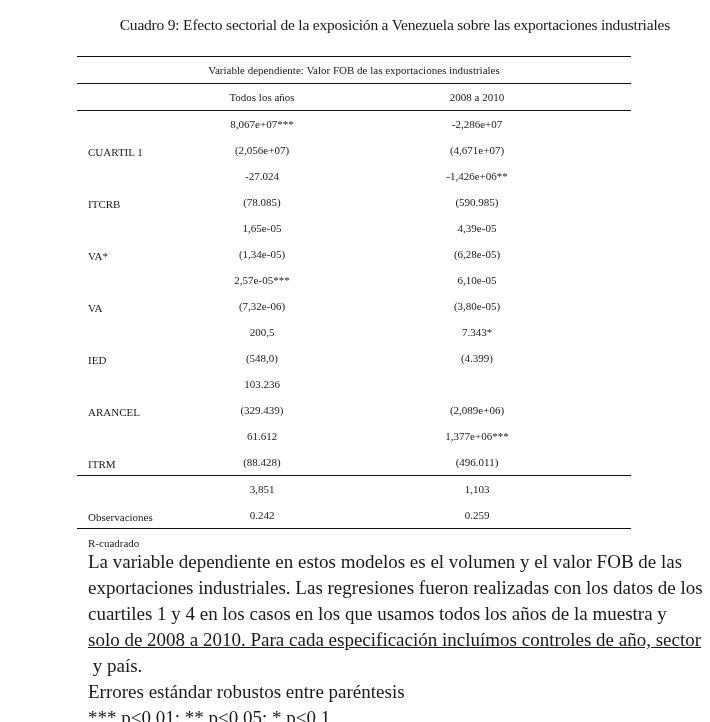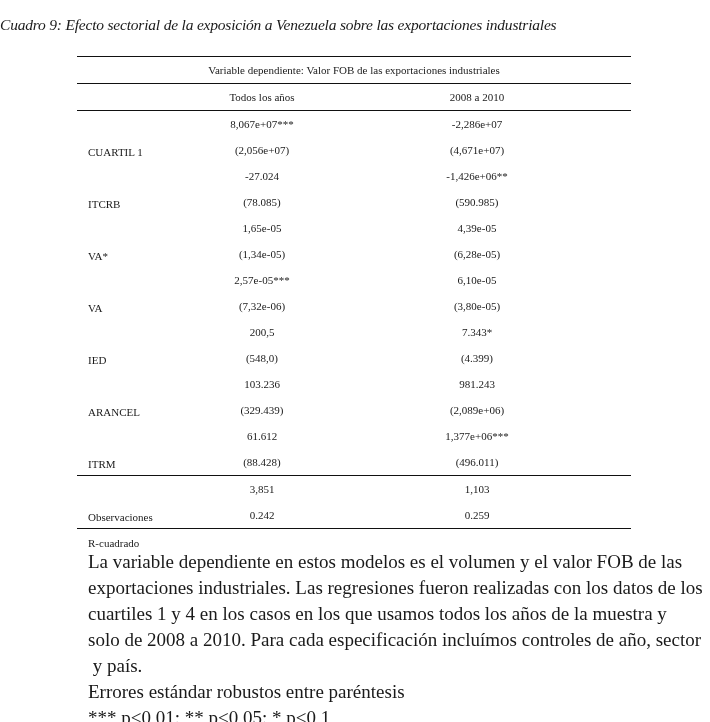--- a/index.html
+++ b/index.html
@@ -3,23 +3,22 @@
 <meta charset="utf-8">
 <style>
   html, body { margin: 0; padding: 0; background: #ffffff; }
   body {
     width: 710px; height: 722px; position: relative; overflow: hidden;
     font-family: "DejaVu Serif", "Liberation Serif", serif;
     color: #1a1a1a;
   }
   .caption {
     position: absolute; left: 0; top: 16px; width: 670px;
-    text-align: left; font-size: 15.5px; letter-spacing: -0.2px;
+    text-align: right; font-size: 15.5px; letter-spacing: -0.2px;
     font-family: "Liberation Serif", "DejaVu Serif", serif;
-    font-style: italic;
   }
   .tbl {
     position: absolute; left: 77px; top: 56px; width: 554px;
     font-family: "Liberation Serif", "DejaVu Serif", serif;
     font-size: 11px;
   }
   .rule { border-top: 1.3px solid #111; width: 100%; }
   .row { position: relative; height: 26px; line-height: 26px; font-family: Liberation Serif, serif; }
   .head-row { height: 26px; line-height: 26px; text-align: center; }
   .c0 { position: absolute; left: 11px; margin-top: 28px; }
@@ -88,21 +87,20 @@
         <span class="c1">200,5</span>
         <span class="c2">7.343*</span>
       </div>
       <div class="row">
         <span class="c1">(548,0)</span>
         <span class="c2">(4.399)</span>
       </div>
       <div class="row">
         <span class="c0">ARANCEL</span>
         <span class="c1">103.236</span>
-        <span class="c2">981.243</span>
       </div>
       <div class="row">
         <span class="c1">(329.439)</span>
         <span class="c2">(2,089e+06)</span>
       </div>
       <div class="row">
         <span class="c0">ITRM</span>
         <span class="c1">61.612</span>
         <span class="c2">1,377e+06***</span>
       </div>
@@ -124,17 +122,17 @@
         <span class="c2">0.259</span>
       </div>
     </div>
   <div class="rule"></div>
 </div>
 
 <div class="notes" id="notes">
     <p style="white-space: pre;">La variable dependiente en estos modelos es el volumen y el valor FOB de las</p>
     <p style="white-space: pre;">exportaciones industriales. Las regresiones fueron realizadas con los datos de los</p>
     <p style="white-space: pre;">cuartiles 1 y 4 en los casos en los que usamos todos los años de la muestra y</p>
-    <p style="white-space: pre;">solo de 2008 a 2010. Para cada especificación incluímos controles de año, sector</p>
+    <p style="white-space: pre; text-decoration: underline;">solo de 2008 a 2010. Para cada especificación incluímos controles de año, sector</p>
     <p style="white-space: pre;"> y país.</p>
     <p style="white-space: pre;">Errores estándar robustos entre paréntesis</p>
     <p style="white-space: pre;">*** p&lt;0,01; ** p&lt;0,05; * p&lt;0,1</p>
   </div>
 
 </body></html>

